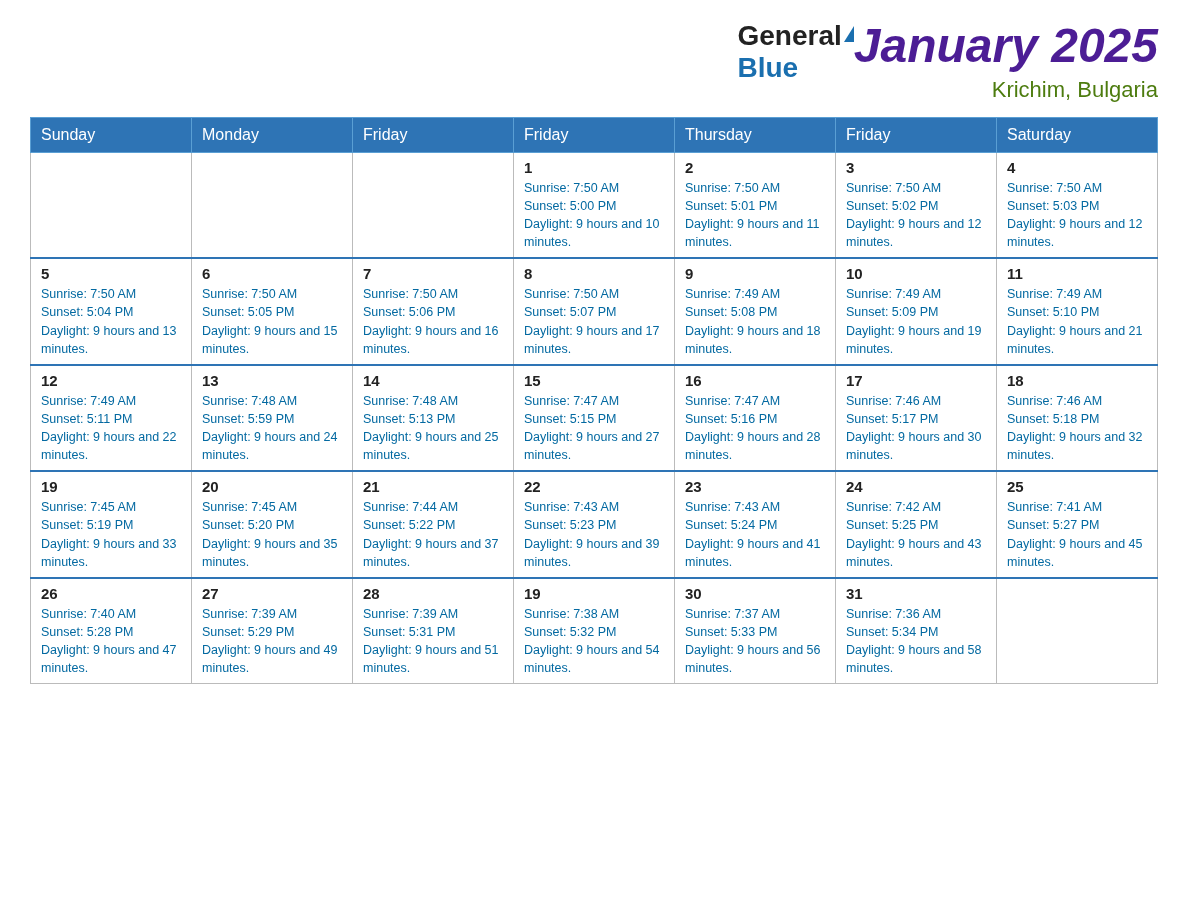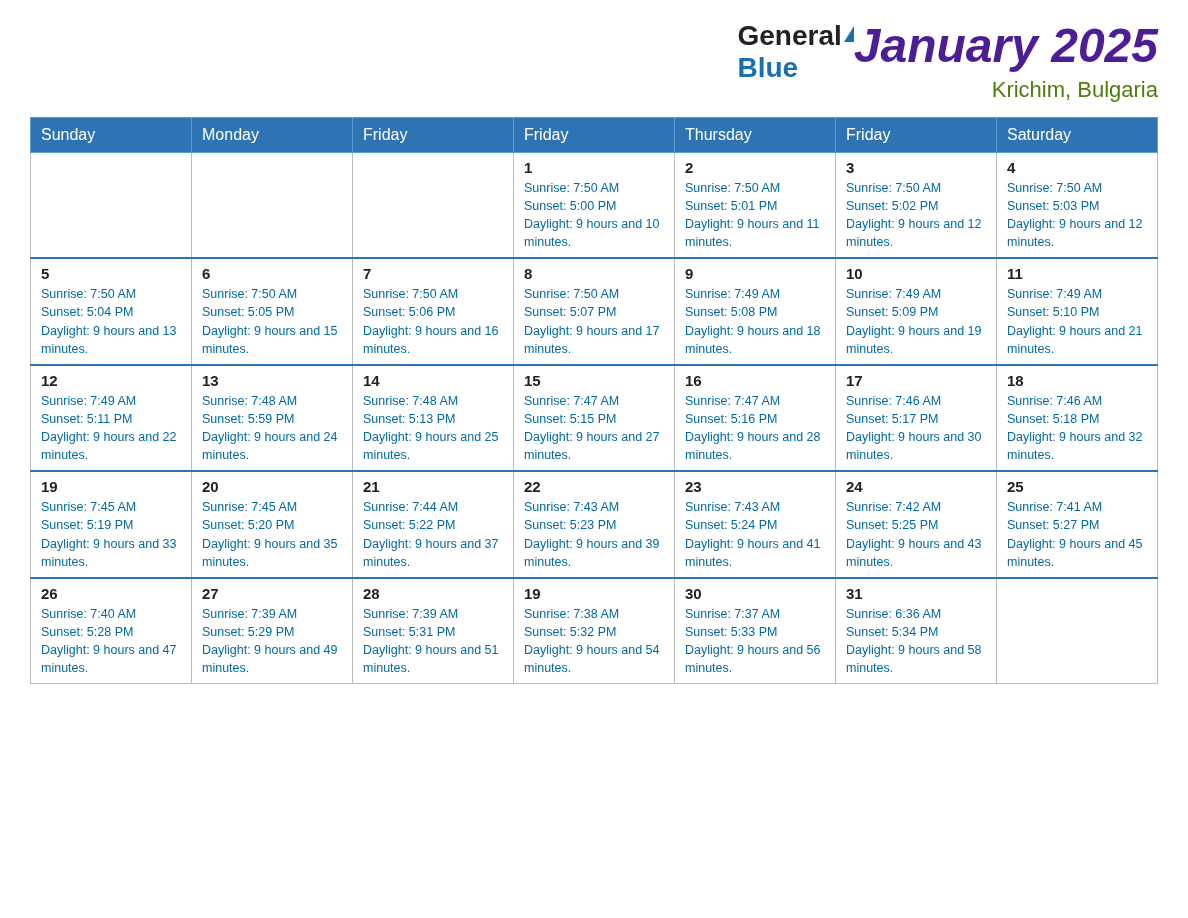--- a/index.html
+++ b/index.html
@@ -348,21 +348,21 @@
         </td>
         <td>
           <span class="day-number">30</span>
           <div class="day-info">Sunrise: 7:37 AM
 Sunset: 5:33 PM
 Daylight: 9 hours
 and 56 minutes.</div>
         </td>
         <td>
           <span class="day-number">31</span>
-          <div class="day-info">Sunrise: 6:36 AM
+          <div class="day-info">Sunrise: 7:36 AM
 Sunset: 5:34 PM
 Daylight: 9 hours
 and 58 minutes.</div>
         </td>
         <td class="empty-cell"></td>
       </tr>
     </tbody>
 </table>
 
 </body></html>

